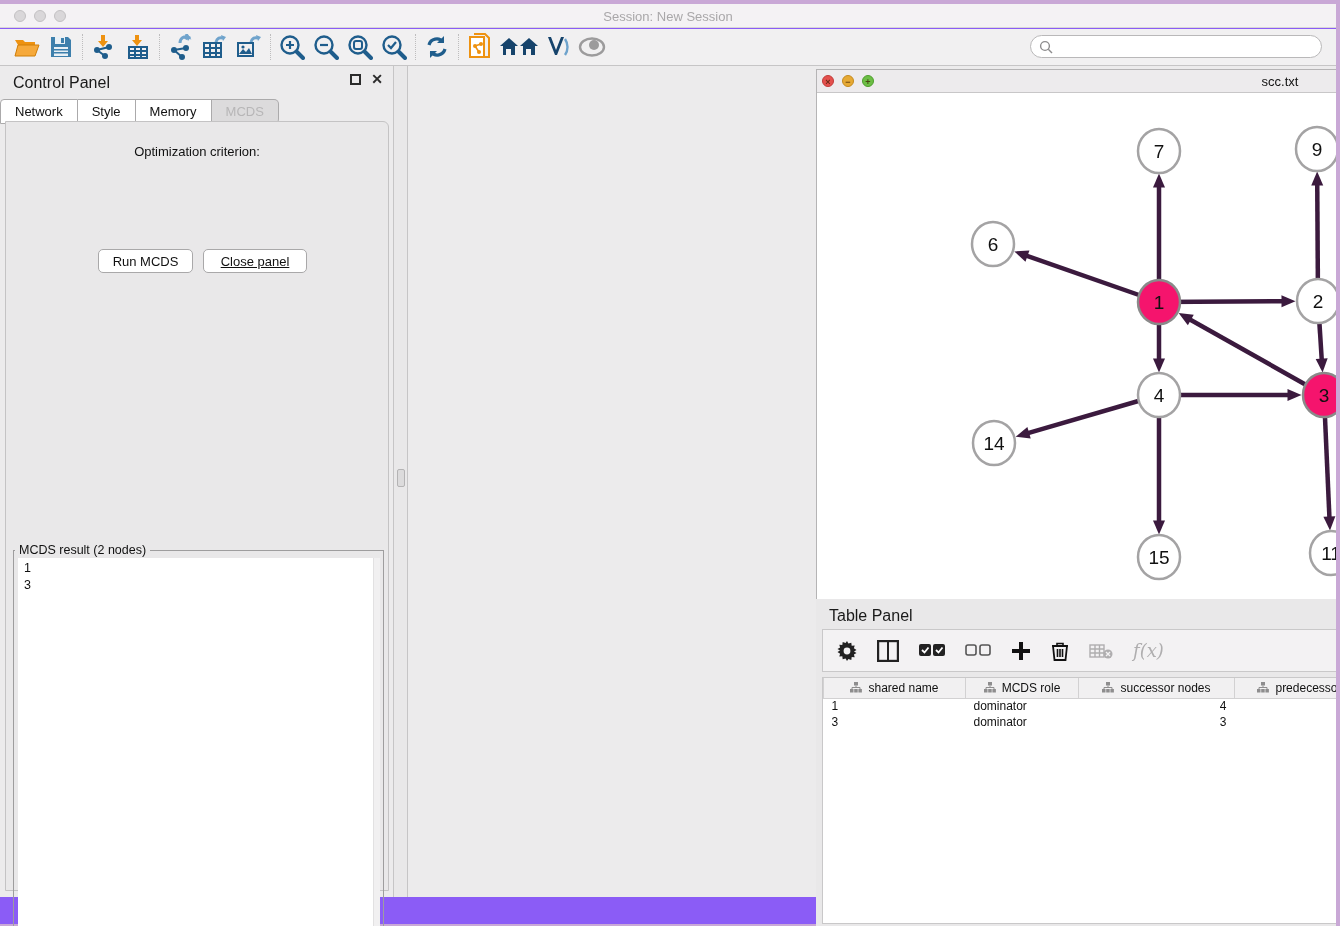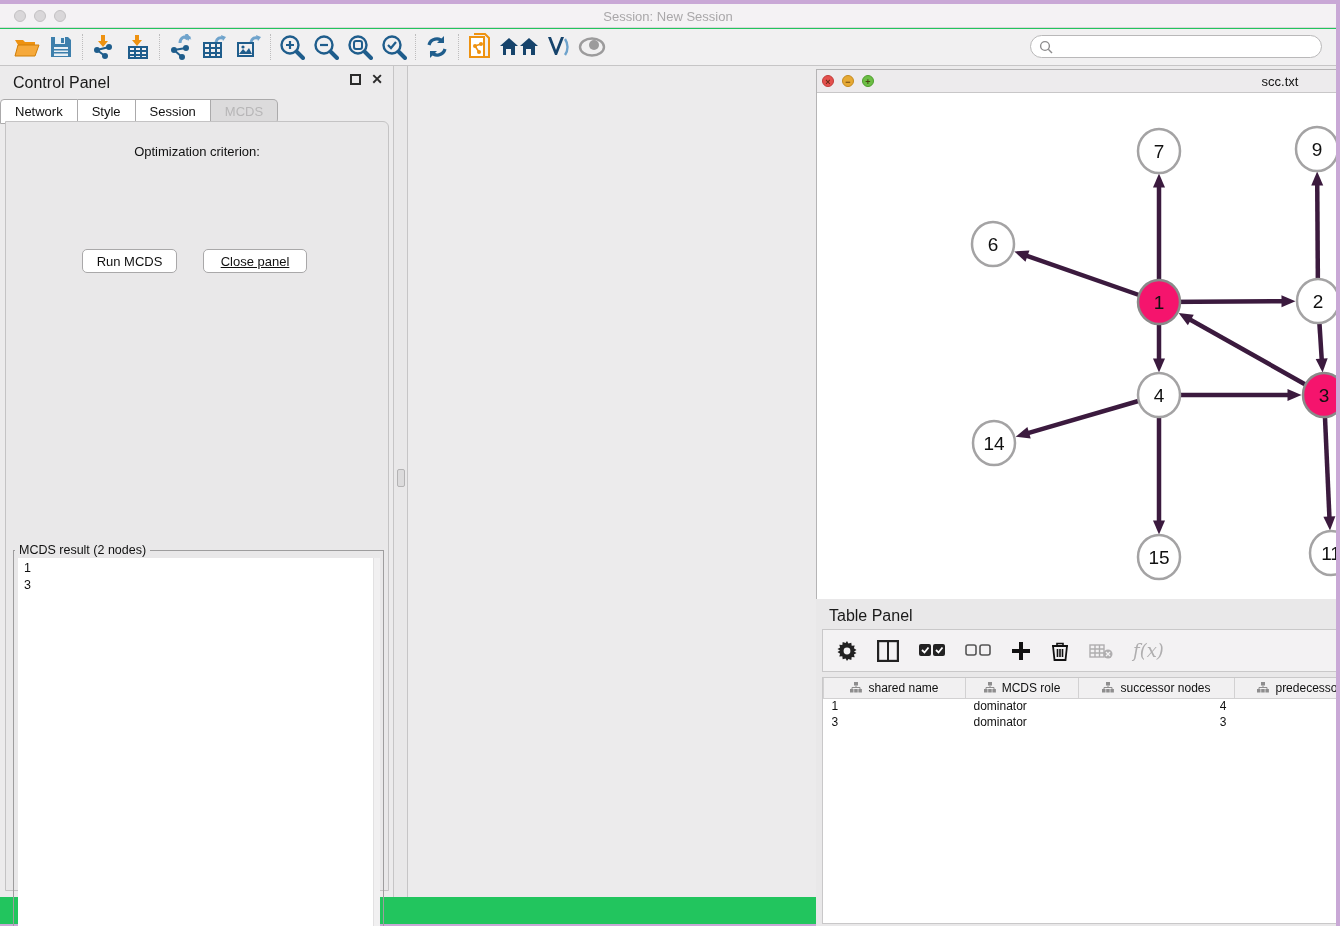--- a/index.html
+++ b/index.html
@@ -1,18 +1,18 @@
 <!DOCTYPE html>
 <html><head>
 <meta charset="utf-8">
 <style>
   * { margin:0; padding:0; box-sizing:border-box; }
   html,body { width:1340px; height:926px; }
   body { font-family:"Liberation Sans", sans-serif; background:#C9A8D6; overflow:hidden; position:relative; }
-  .app { position:absolute; left:0; top:4px; width:1336px; height:920px; background:#22c55e; }
+  .app { position:absolute; left:0; top:4px; width:1336px; height:920px; background:#8b5cf6; }
 
   
   .titlebar { position:absolute; left:0; top:0; width:1336px; height:24px; background:#F4F2F4; border-bottom:1px solid #D8D6D8; }
   .tl-dot { position:absolute; top:6px; width:12px; height:12px; border-radius:50%; background:#D9D7D9; border:1px solid #C3C1C3; }
   .titlebar .t-text { position:absolute; width:100%; text-align:center; top:5px; font-size:13px; color:#A9A7A9; }
 
   
   .toolbar { position:absolute; left:0; top:25px; width:1336px; height:37px; background:#F1F0F1; border-bottom:1px solid #C6C5C6; display:flex; align-items:center; padding-left:10px; }
   .tb-ic { display:flex; align-items:center; justify-content:center; width:34px; height:30px; cursor:pointer; }
   .tb-sep { width:1px; height:26px; margin:0 4px; border-left:1px dotted #BEBDBE; }
@@ -33,21 +33,21 @@
   .tabseg.active { background:#DCDBDC; color:#B7B6B7; }
 
   .cp-body { position:absolute; left:5px; top:55px; width:384px; height:770px; background:#E9E8E9; border:1px solid #C4C3C4; border-radius:0 6px 0 0; }
   .opt-label { text-align:center; margin-top:22px; font-size:13px; color:#111; }
   .criterion { position:absolute; left:39px; top:94px; width:312px; height:23px; background:#FFFFFF; border:1px solid #ABAAAB; border-radius:4px; font-size:13px; color:#111; display:flex; align-items:center; padding-left:11px; cursor:pointer; }
   .stepper { position:absolute; right:9px; top:3px; display:flex; flex-direction:column; gap:1px; }
   .stepper i { width:0; height:0; border-left:4px solid transparent; border-right:4px solid transparent; }
   .step-up { border-bottom:5px solid #555; }
   .step-dn { border-top:5px solid #555; }
   .cp-btn { position:absolute; top:127px; height:24px; background:#FFFFFF; border:1px solid #A9A8A9; border-radius:5px; font-size:13px; color:#111; font-family:"Liberation Sans",sans-serif; cursor:pointer; }
-  .run-btn { left:76px; width:95px; }
+  .run-btn { left:92px; width:95px; }
   .closep-btn { left:197px; width:104px;text-decoration:underline; }
 
   .mcds-fieldset { position:absolute; left:7px; top:428px; width:371px; height:382px; border:1px solid #9E9D9E; }
   .mcds-legend { position:absolute; left:1px; top:-8px; background:#E9E8E9; padding:0 4px; font-size:12.5px; color:#111; }
   .mcds-text { position:absolute; left:4px; top:7px; width:362px; height:370px; background:#FFFFFF; font-size:12.5px; color:#111; line-height:17px; padding:2px 0 0 6px; }
   .mcds-scroll { position:absolute; right:0; top:0; width:7px; height:100%; background:#F1F0F1; border-left:1px solid #E2E1E2; }
 
   .v-divider { position:absolute; left:394px; top:62px; width:14px; height:831px; background:#E9E8E9; border-right:1px solid #C6C5C6; }
   .v-handle { position:absolute; left:3px; top:403px; width:8px; height:18px; background:#DCDBDC; border:1px solid #B4B3B4; border-radius:2px; }
 
@@ -239,21 +239,21 @@
     <div class="cp-header">
       <span class="panel-title">Control Panel</span>
       <span class="win-btns">
         <span class="float-btn"></span>
         <span class="close-btn">✕</span>
       </span>
     </div>
     <div class="cp-tabs">
       <span class="tabseg">Network</span>
       <span class="tabseg">Style</span>
-      <span class="tabseg">Session</span>
+      <span class="tabseg">Memory</span>
       <span class="tabseg last active">MCDS</span>
     </div>
     <div class="cp-body">
       <div class="opt-label">Optimization criterion:</div>
       <button class="cp-btn run-btn">Run MCDS</button>
       <button class="cp-btn closep-btn">Close panel</button>
       <div class="mcds-fieldset">
         <span class="mcds-legend">MCDS result (2 nodes)</span>
         <div class="mcds-text">
           <div>1</div>

